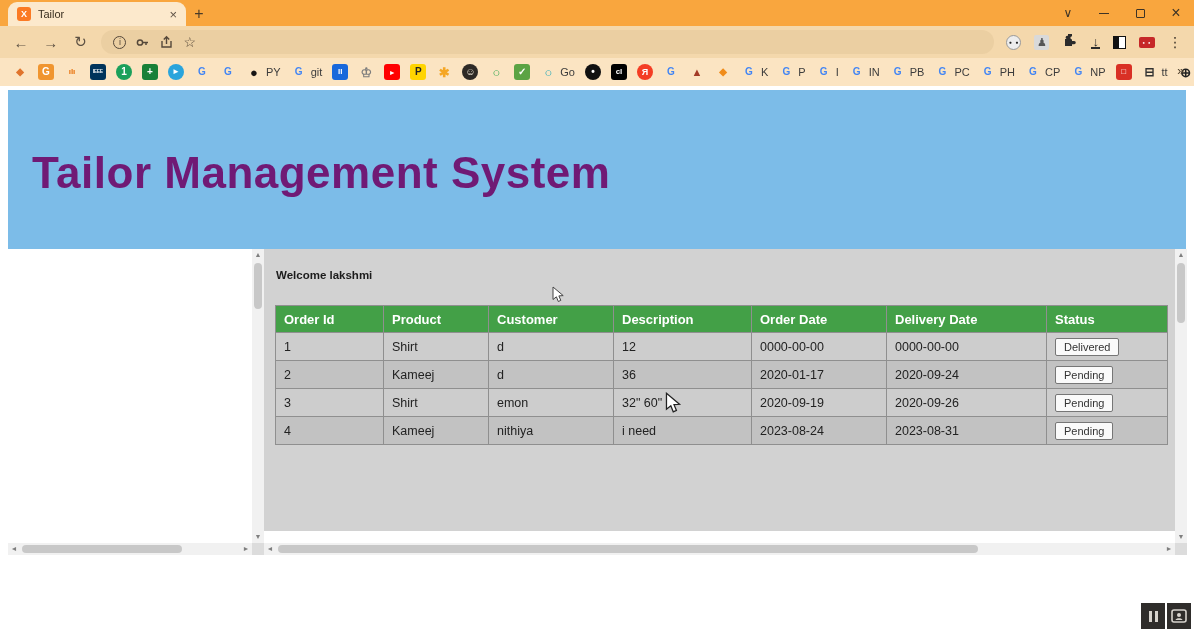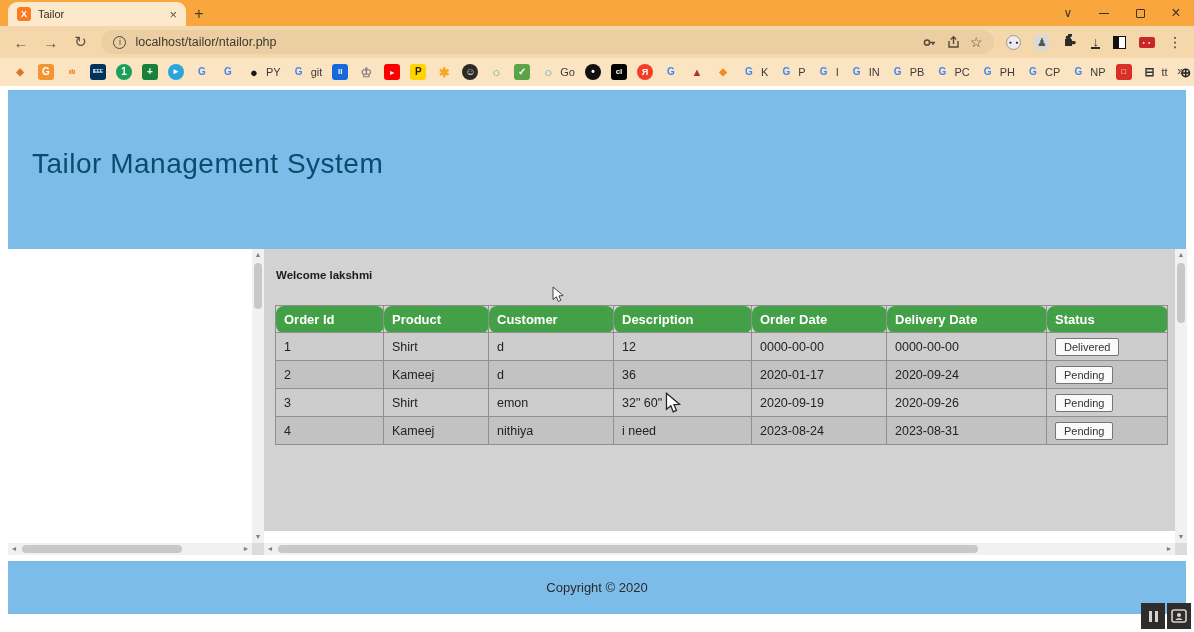--- a/index.html
+++ b/index.html
@@ -48,35 +48,35 @@
                display:flex; align-items:center; padding:0 30px 0 12px; gap:10px; overflow:hidden; }
   .bm { display:flex; align-items:center; gap:4px; flex:none; }
   .bm-ic { width:16px; height:16px; display:inline-flex; align-items:center; justify-content:center;
            border-radius:3px; font-size:10px; font-weight:bold; line-height:1; }
   .bm-lb { font-size:11px; color:#3c3c3c; }
   .bm-overflow { position:absolute; right:10px; top:6px; font-size:12px; color:#4a3b28; }
 
   
   .webpage { position:absolute; top:86px; left:0; width:1194px; height:546px; background:#fff; }
   .site-header { position:absolute; top:4px; left:8px; width:1178px; height:159px; background:#7CBCE8; }
-  .site-header h1 { position:absolute; left:24px; top:58px; font-size:28px; font-weight:normal; color:#0c4a6e;
+  .site-header h1 { position:absolute; left:24px; top:58px; font-size:44px; font-weight:bold; color:#701a75;
                     letter-spacing:0.5px; }
   .sidebar { position:absolute; top:163px; left:8px; width:244px; height:294px; background:#ACACAC; overflow:hidden; }
   .sidebar ul { margin:21px 0 0 38px; }
   .sidebar li { font-size:12.5px; margin-bottom:2px; color:#1a1a1a; }
   .sidebar a { color:#2632D1; text-decoration:underline; }
   .sidebar a.visited { color:#6A35A8; }
 
   .main { position:absolute; top:163px; left:264px; width:911px; height:282px; background:#D2D2D2; overflow:hidden; }
   .welcome { position:absolute; left:12px; top:20px; font-size:11.5px; font-weight:bold; color:#1c1c1c; }
   table.orders { position:absolute; left:11px; top:56px; width:892px; border-collapse:collapse;
                  font-size:12.5px; color:#222; table-layout:fixed; }
   table.orders th, table.orders td { border:1px solid #8f8f8f; padding:0 8px; height:28px; text-align:left;
                                      overflow:hidden; white-space:nowrap; }
-  table.orders th { background:#43A047; color:#fff; font-weight:bold; font-size:13px; height:27px;border-radius:8px; }
+  table.orders th { background:#43A047; color:#fff; font-weight:bold; font-size:13px; height:27px; }
   tr.odd td { background:#CDCDCD; }
   tr.even td { background:#C2C2C2; }
   td button { font-family:"Liberation Sans", sans-serif; font-size:11px; color:#333; background:#FAFAFA;
               border:1px solid #767676; border-radius:2px; padding:2px 8px; }
 
   
   .vscroll { position:absolute; width:12px; background:#F1F1F1; }
   .hscroll { position:absolute; height:12px; background:#F1F1F1; }
   .sb-arrow { position:absolute; font-size:7px; color:#7f7f7f; width:12px; height:12px; text-align:center; line-height:12px; }
   .sb-thumb-v { position:absolute; left:2px; width:8px; background:#C8C8C8; border-radius:4px; }
@@ -118,21 +118,20 @@
       <div class="win-btn" style="font-size:16px;">×</div>
     </div>
   </div>
 
   <div class="toolbar">
     <span class="navic">←</span>
     <span class="navic">→</span>
     <span class="navic">↻</span>
     <div class="pill">
       <span class="info-circle">i</span>
-      <span class="url">localhost/tailor/ntailor.php</span>
       <span class="pill-ic">
         <svg width="15" height="15" viewBox="0 0 15 15">
             <circle cx="5" cy="7.5" r="2.6" fill="none" stroke="#55483a" stroke-width="1.5"></circle>
             <line x1="7.5" y1="7.5" x2="13" y2="7.5" stroke="#55483a" stroke-width="1.5"></line>
             <line x1="11" y1="7.5" x2="11" y2="10" stroke="#55483a" stroke-width="1.5"></line>
           </svg>
       </span>
       <span class="pill-ic">
         <svg width="15" height="15" viewBox="0 0 15 15">
             <path d="M3 6 v6 h9 v-6" fill="none" stroke="#55483a" stroke-width="1.4"></path>
@@ -375,23 +374,20 @@
       <span class="sb-arrow" style="right:0;">►</span>
     </div>
     <div class="sb-corner" style="left:252px; top:457px;"></div>
     <div class="hscroll" style="left:264px; top:457px; width:911px;">
       <span class="sb-arrow" style="left:0;">◄</span>
       <span class="sb-thumb-h" style="left:14px; width:700px;"></span>
       <span class="sb-arrow" style="right:0;">►</span>
     </div>
     <div class="sb-corner" style="left:1175px; top:457px;"></div>
 
-    <div class="site-footer">
-      <span>Copyright © 2020</span>
-    </div>
   </div>
 
   <div class="rec-overlay">
     <div class="rec-btn">
       <span class="pause-bars">
           <i></i>
           <i></i>
         </span>
     </div>
     <div class="rec-btn">

